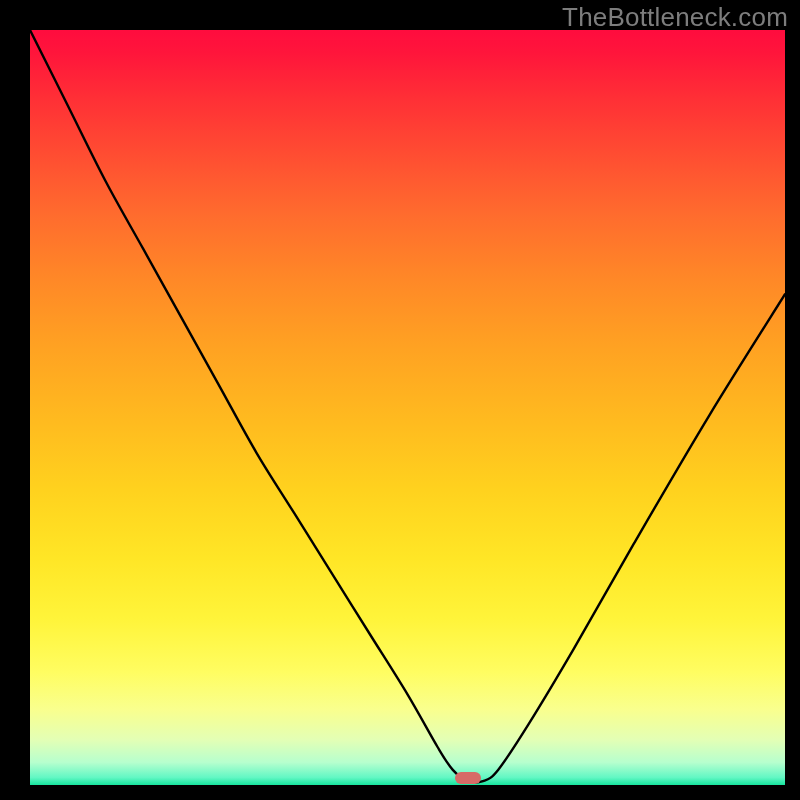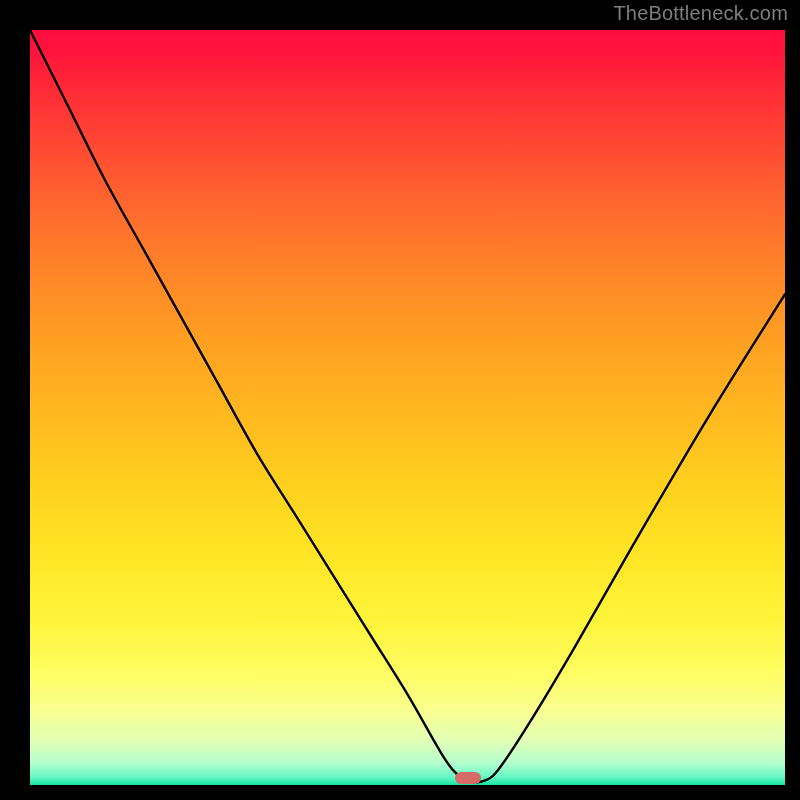--- a/index.html
+++ b/index.html
@@ -15,21 +15,21 @@
     position: relative;
     width: 800px;
     height: 800px;
     background: #000;
   }
   .watermark {
     position: absolute;
     top: 2px;
     right: 12px;
     color: #7d7d7d;
-    font-size: 20px;
+    font-size: 26px;
     font-weight: 500;
     letter-spacing: 0.2px;
     z-index: 10;
   }
   .plot-area {
     position: absolute;
     left: 30px;
     top: 30px;
     width: 755px;
     height: 755px;

